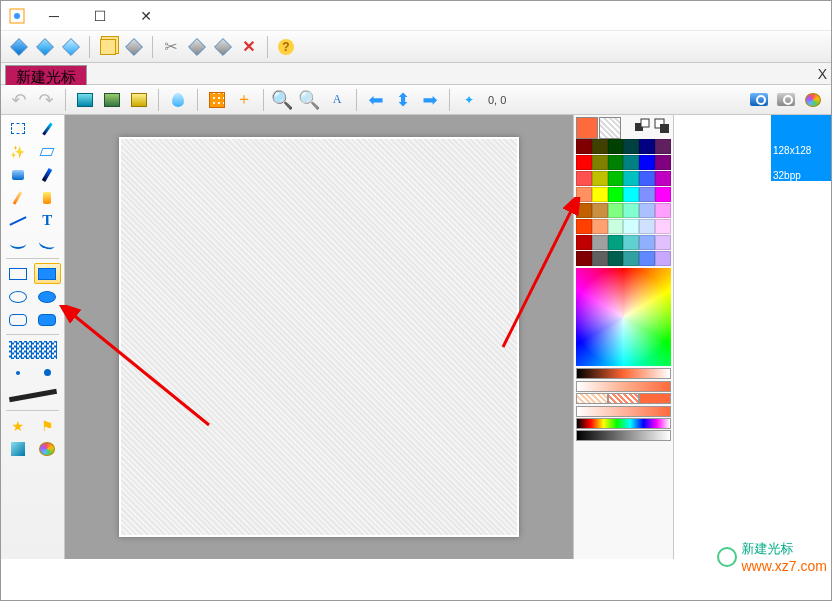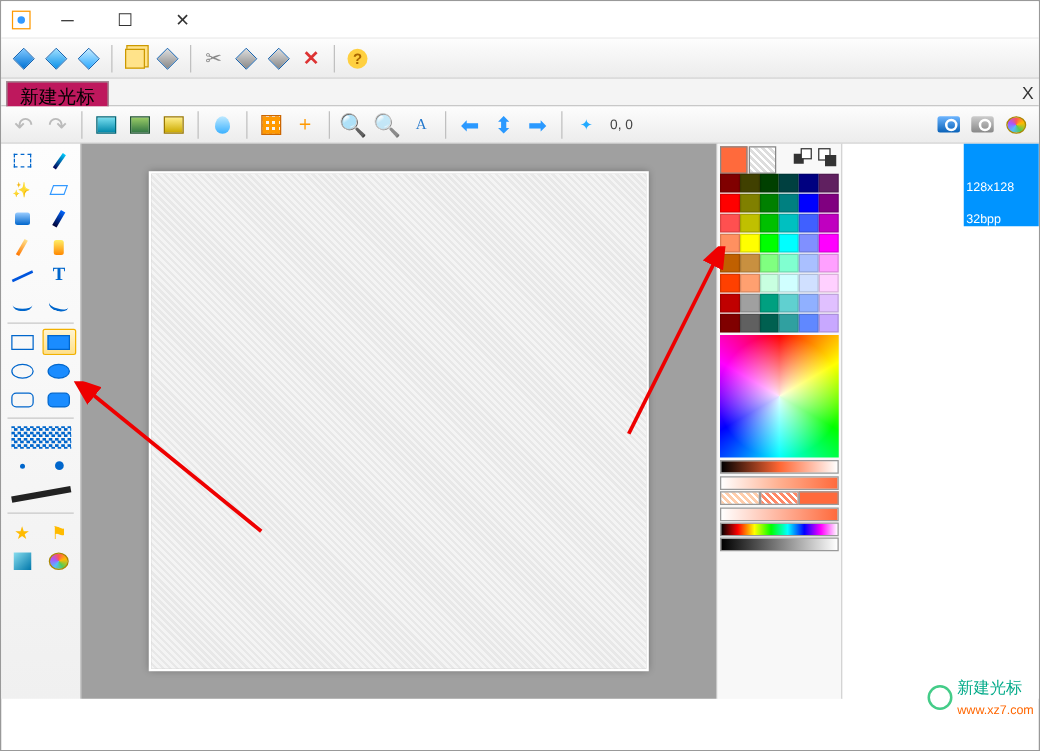--- a/index.html
+++ b/index.html
@@ -59,21 +59,21 @@
 
 .statusbar { position:absolute; bottom:0; left:0; right:0; height:48px; }
 .scroll-h { height:17px; background:#f0f0f0; border-top:1px solid #c8c8c8; display:flex; align-items:center; }
 .scroll-track { flex:1; background:#e8e8e8; height:15px; border:1px solid #c8c8c8; margin:0 17px 0 64px; }
 .status-info { height:20px; display:flex; align-items:center; justify-content:flex-end; padding:0 10px; gap:10px; font-size:11px; color:#444; border-top:1px solid #ccc; }
 .zoom-slider { width: 130px; height: 4px; background:#c8c8c8; position:relative; top:0; }
 .zoom-thumb { width:8px; height:14px; background:#3399ff; position:absolute; left:24px; top:-5px; }
 
 .watermark { position:absolute; right:4px; bottom:26px; font-size:13px; color:#0a8; display:flex; align-items:center; gap:4px; }
 .watermark .wlogo { width:20px; height:20px; border:2px solid #4c8; border-radius:50%; }
-.watermark small { color:#f60; font-size:10px; }
+.watermark small { color:#f60; font-size:14px; }
 
 
 .ic-diamond { width:18px; height:18px; background: linear-gradient(135deg,#7ec7ff,#0072d4); transform: rotate(45deg) scale(.7); border:1px solid #05a; }
 .ic-cube-copy { width:16px; height:16px; background:#ffe38a; border:1px solid #c90; box-shadow: 2px -2px 0 #ffe38a, 2px -2px 0 1px #c90; }
 .ic-scissors::before{content:'✂';color:#888;font-size:16px;}
 .ic-cross{color:#d33;font-size:16px;font-weight:bold;}
 .ic-help{width:16px;height:16px;border-radius:50%;background:#ffd040;display:flex;align-items:center;justify-content:center;color:#a60;font-weight:bold;}
 .ic-grid{width:16px;height:16px;background:repeating-linear-gradient(0deg,#f90,#f90 3px,transparent 3px,transparent 5px),repeating-linear-gradient(90deg,#f90,#f90 3px,transparent 3px,transparent 5px);border:1px solid #c60;}
 .ic-cross2{color:#f90;font-size:16px;}
 .ic-zoom{color:#2a78c8;font-size:18px;}

